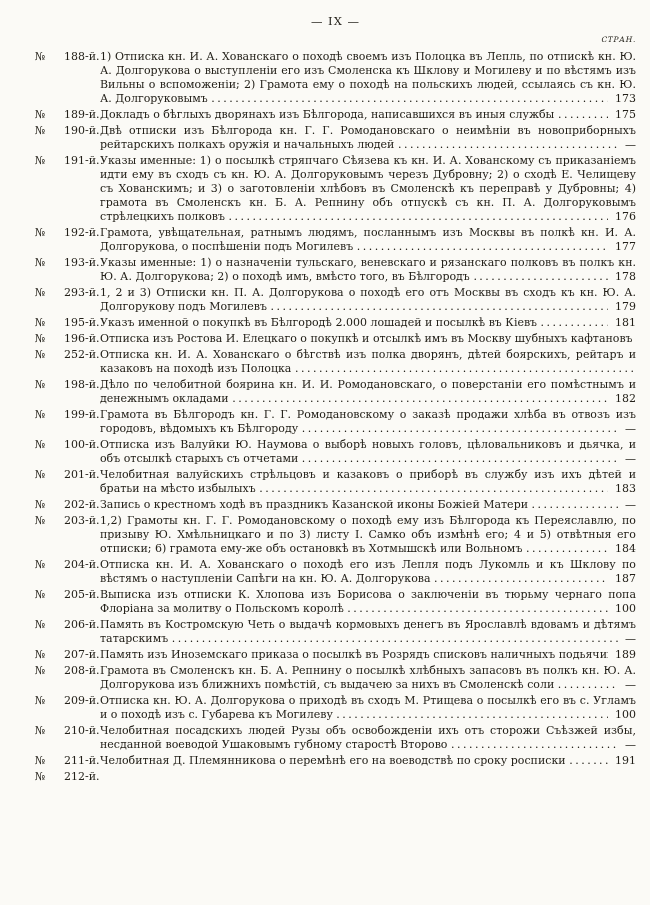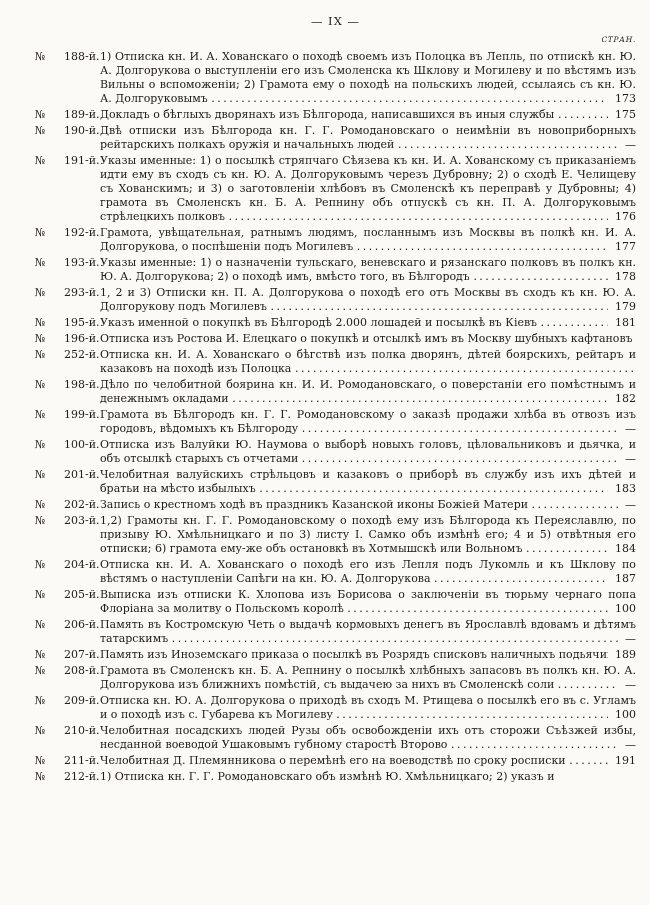--- a/index.html
+++ b/index.html
@@ -181,16 +181,15 @@
     <div class="body"><span class="text">Челобитная посадскихъ людей Рузы объ освобожденіи ихъ отъ сторожи Съѣзжей избы, несданной воеводой Ушаковымъ губному старостѣ Второво</span> <span class="dots">. . . . . . . . . . . . . . . . . . . . . . . . . . . . . . . </span><span class="pageno">—</span></div>
   </div>
       <div class="entry">
     <span class="no">№</span>
     <span class="num">211-й.</span>
     <div class="body"><span class="text">Челобитная Д. Племянникова о перемѣнѣ его на воеводствѣ по сроку росписки</span> <span class="dots">. . . . . . . . . . . </span><span class="pageno">191</span></div>
   </div>
       <div class="entry">
     <span class="no">№</span>
     <span class="num">212-й.</span>
-    <div class="body"><span class="text">1) Отписка кн. Г. Г. Ромодановскаго объ измѣнѣ Ю. Хмѣльницкаго; 2) указъ и</span> <span class="pageno"></span></div>
   </div>
     </div>
 </div>
 
 </body></html>

